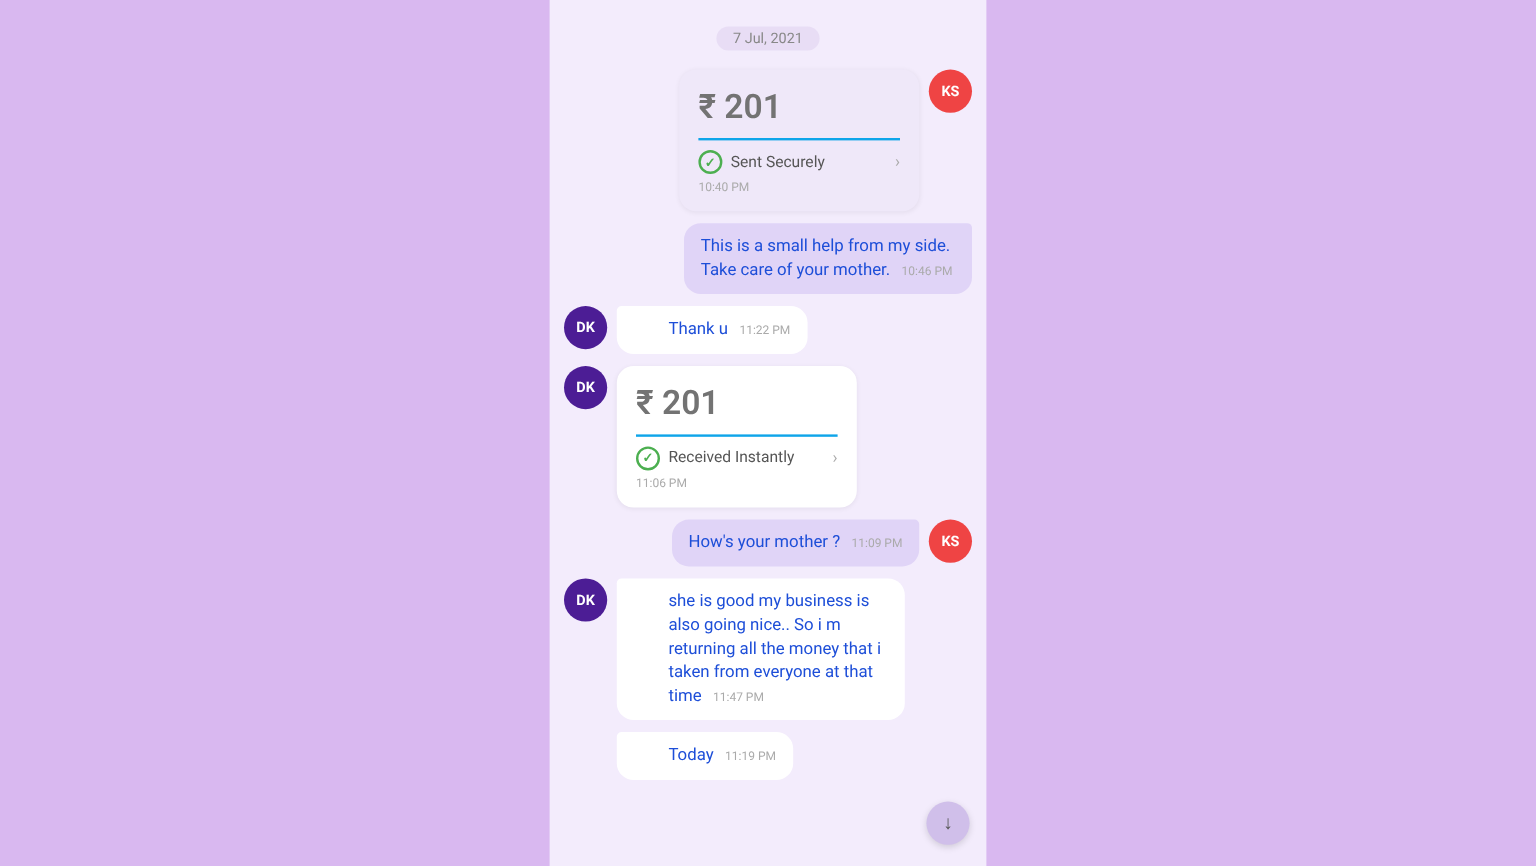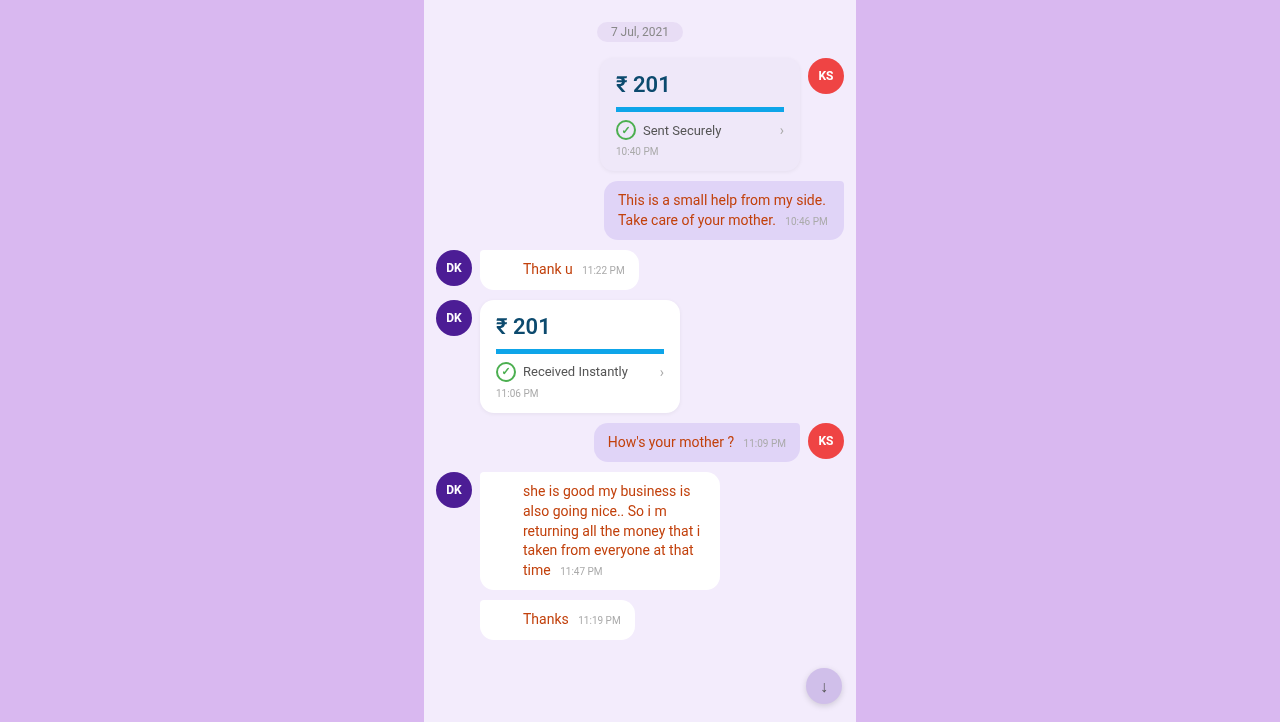--- a/index.html
+++ b/index.html
@@ -7,21 +7,21 @@
       width: 1280px;
       height: 722px;
       background-color: #d9b8f0;
       display: flex;
       justify-content: center;
       align-items: center;
       font-family: -apple-system, BlinkMacSystemFont, 'Segoe UI', Roboto, sans-serif;
       overflow: hidden;
     }
     .chat-container {
-      width: 432px;
+      width: 364px;
       height: 722px;
       background-color: #f3ecfc;
       display: flex;
       flex-direction: column;
       overflow-y: auto;
       padding: 16px 12px;
       gap: 10px;
       position: relative;
     }
     .date-divider {
@@ -77,45 +77,45 @@
     }
     .bubble-time {
       font-size: 10px;
       color: #aaa;
       display: inline-block;
       margin-left: 6px;
       white-space: nowrap;
     }
     .bubble-text {
       font-size: 14px;
-      color: #c2410c;
+      color: #1d4ed8;
       line-height: 1.4;
     }
     .payment-card {
       background-color: #ffffff;
       border-radius: 14px;
       padding: 14px 16px;
       min-width: 200px;
       max-width: 240px;
       box-shadow: 0 1px 4px rgba(0,0,0,0.06);
     }
     .payment-card.right {
       background-color: #efe8f9;
     }
     .payment-amount {
-      font-size: 22px;
+      font-size: 28px;
       font-weight: 600;
-      color: #0c4a6e;
+      color: #737373;
       margin-bottom: 10px;
     }
     .payment-status {
       display: flex;
       align-items: center;
       justify-content: space-between;
-      border-top: 5px solid #0ea5e9;
+      border-top: 2px solid #0ea5e9;
       padding-top: 8px;
     }
     .payment-status-left {
       display: flex;
       align-items: center;
       gap: 7px;
     }
     .check-icon {
       width: 20px;
       height: 20px;
@@ -234,21 +234,21 @@
   <div class="message-row left">
     <div class="avatar dk">DK</div>
     <div class="bubble left">
       <span class="bubble-text">she is good my business is also going nice.. So i m returning all the money that i taken from everyone at that time</span>
       <span class="bubble-time">11:47 PM</span>
     </div>
   </div>
 
   <div class="message-row left">
     <div class="bubble left" style="margin-left: 44px;">
-      <span class="bubble-text">Thanks</span>
+      <span class="bubble-text">Today</span>
       <span class="bubble-time">11:19 PM</span>
     </div>
   </div>
 
   <div class="spacer"></div>
 
   <div class="scroll-btn">↓</div>
 
 </div>
 

